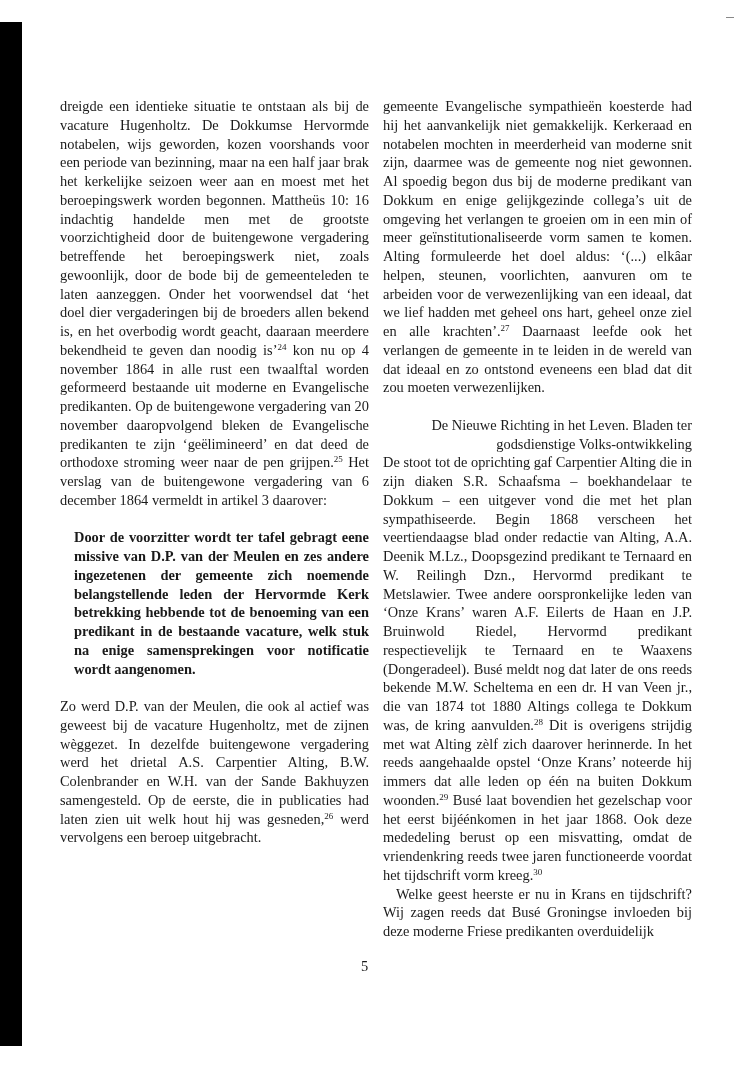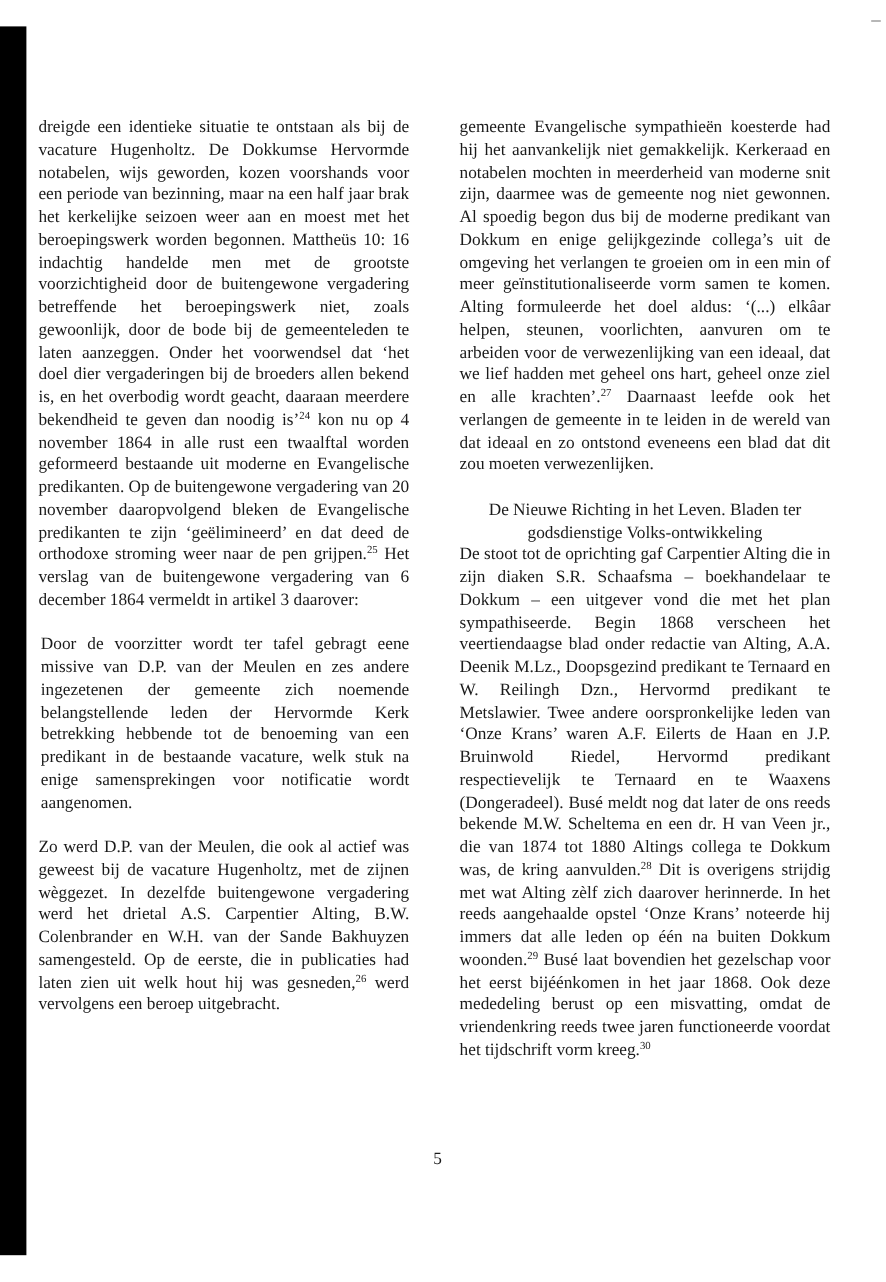--- a/index.html
+++ b/index.html
@@ -12,27 +12,27 @@
     position: absolute; left: 0; top: 22px; width: 22px; height: 1024px;
     background: #000;
   }
   .corner-mark {
     position: absolute; right: 4px; top: 17px; width: 8px; height: 1px; background: #888;
   }
   .col {
     position: absolute; top: 97px; font-size: 14.4px; line-height: 18.75px;
     text-align: justify; hyphens: none;
   }
-  .col-left { left: 32px; width: 309px; }
+  .col-left { left: 60px; width: 309px; }
   .col-right { left: 383px; width: 309px; }
   .col p { margin: 0; }
   .gap { height: 18.75px; }
   .indent { text-indent: 13px; }
   blockquote {
-    margin: 0 0 0 2px; padding: 0;
+    margin: 0 0 0 14px; padding: 0; font-weight: bold;
   }
   sup { font-size: 9px; vertical-align: 5px; line-height: 0; }
   .page-number {
     position: absolute; left: 361px; top: 958px; font-size: 14.4px;
   }
 </style>
 </head>
 <body>
 
 <div class="scan-edge"></div>
@@ -42,17 +42,18 @@
   <p><span>dreigde een identieke situatie te ontstaan als bij de vacature Hugenholtz. De Dokkumse Hervormde notabelen, wijs geworden, kozen voorshands voor een periode van bezinning, maar na een half jaar brak het kerkelijke seizoen weer aan en moest met het beroepingswerk worden begonnen. Mattheüs 10: 16 indachtig handelde men met de grootste voorzichtigheid door de buitengewone vergadering betreffende het beroepingswerk niet, zoals gewoonlijk, door de bode bij de gemeenteleden te laten aanzeggen. Onder het voorwendsel dat ‘het doel dier vergaderingen bij de broeders allen bekend is, en het overbodig wordt geacht, daaraan meerdere bekendheid te geven dan noodig is’</span><sup>24</sup><span> kon nu op 4 november 1864 in alle rust een twaalftal worden geformeerd bestaande uit moderne en Evangelische predikanten. Op de buitengewone vergadering van 20 november daaropvolgend bleken de Evangelische predikanten te zijn ‘geëlimineerd’ en dat deed de orthodoxe stroming weer naar de pen grijpen.</span><sup>25</sup><span> Het verslag van de buitengewone vergadering van 6 december 1864 vermeldt in artikel 3 daarover:</span></p>
   <div class="gap"></div>
   <blockquote>Door de voorzitter wordt ter tafel gebragt eene missive van D.P. van der Meulen en zes andere ingezetenen der gemeente zich noemende belangstellende leden der Hervormde Kerk betrekking hebbende tot de benoeming van een predikant in de bestaande vacature, welk stuk na enige samensprekingen voor notificatie wordt aangenomen.</blockquote>
   <div class="gap"></div>
   <p><span>Zo werd D.P. van der Meulen, die ook al actief was geweest bij de vacature Hugenholtz, met de zijnen wèggezet. In dezelfde buitengewone vergadering werd het drietal A.S. Carpentier Alting, B.W. Colenbrander en W.H. van der Sande Bakhuyzen samengesteld. Op de eerste, die in publicaties had laten zien uit welk hout hij was gesneden,</span><sup>26</sup><span> werd vervolgens een beroep uitgebracht.</span></p>
 </div>
 
 <div class="col col-right">
   <p><span>gemeente Evangelische sympathieën koesterde had hij het aanvankelijk niet gemakkelijk. Kerkeraad en notabelen mochten in meerderheid van moderne snit zijn, daarmee was de gemeente nog niet gewonnen. Al spoedig begon dus bij de moderne predikant van Dokkum en enige gelijkgezinde collega’s uit de omgeving het verlangen te groeien om in een min of meer geïnstitutionaliseerde vorm samen te komen. Alting formuleerde het doel aldus: ‘(...) elkâar helpen, steunen, voorlichten, aanvuren om te arbeiden voor de verwezenlijking van een ideaal, dat we lief hadden met geheel ons hart, geheel onze ziel en alle krachten’.</span><sup>27</sup><span> Daarnaast leefde ook het verlangen de gemeente in te leiden in de wereld van dat ideaal en zo ontstond eveneens een blad dat dit zou moeten verwezenlijken.</span></p>
   <div class="gap"></div>
-  <p style="text-align:center">De Nieuwe Richting in het Leven. Bladen ter godsdienstige Volks-ontwikkeling</p>
+  <p style="text-align:right">De Nieuwe Richting in het Leven. Bladen ter godsdienstige Volks-ontwikkeling</p>
   <p><span>De stoot tot de oprichting gaf Carpentier Alting die in zijn diaken S.R. Schaafsma – boekhandelaar te Dokkum – een uitgever vond die met het plan sympathiseerde. Begin 1868 verscheen het veertiendaagse blad onder redactie van Alting, A.A. Deenik M.Lz., Doopsgezind predikant te Ternaard en W. Reilingh Dzn., Hervormd predikant te Metslawier. Twee andere oorspronkelijke leden van ‘Onze Krans’ waren A.F. Eilerts de Haan en J.P. Bruinwold Riedel, Hervormd predikant respectievelijk te Ternaard en te Waaxens (Dongeradeel). Busé meldt nog dat later de ons reeds bekende M.W. Scheltema en een dr. H van Veen jr., die van 1874 tot 1880 Altings collega te Dokkum was, de kring aanvulden.</span><sup>28</sup><span> Dit is overigens strijdig met wat Alting zèlf zich daarover herinnerde. In het reeds aangehaalde opstel ‘Onze Krans’ noteerde hij immers dat alle leden op één na buiten Dokkum woonden.</span><sup>29</sup><span> Busé laat bovendien het gezelschap voor het eerst bijéénkomen in het jaar 1868. Ook deze mededeling berust op een misvatting, omdat de vriendenkring reeds twee jaren functioneerde voordat het tijdschrift vorm kreeg.</span><sup>30</sup></p>
+  <p class="indent">Welke geest heerste er nu in Krans en tijdschrift? Wij zagen reeds dat Busé Groningse invloeden bij deze moderne Friese predikanten overduidelijk</p>
 </div>
 
 <div class="page-number">5</div>
 
 </body></html>

